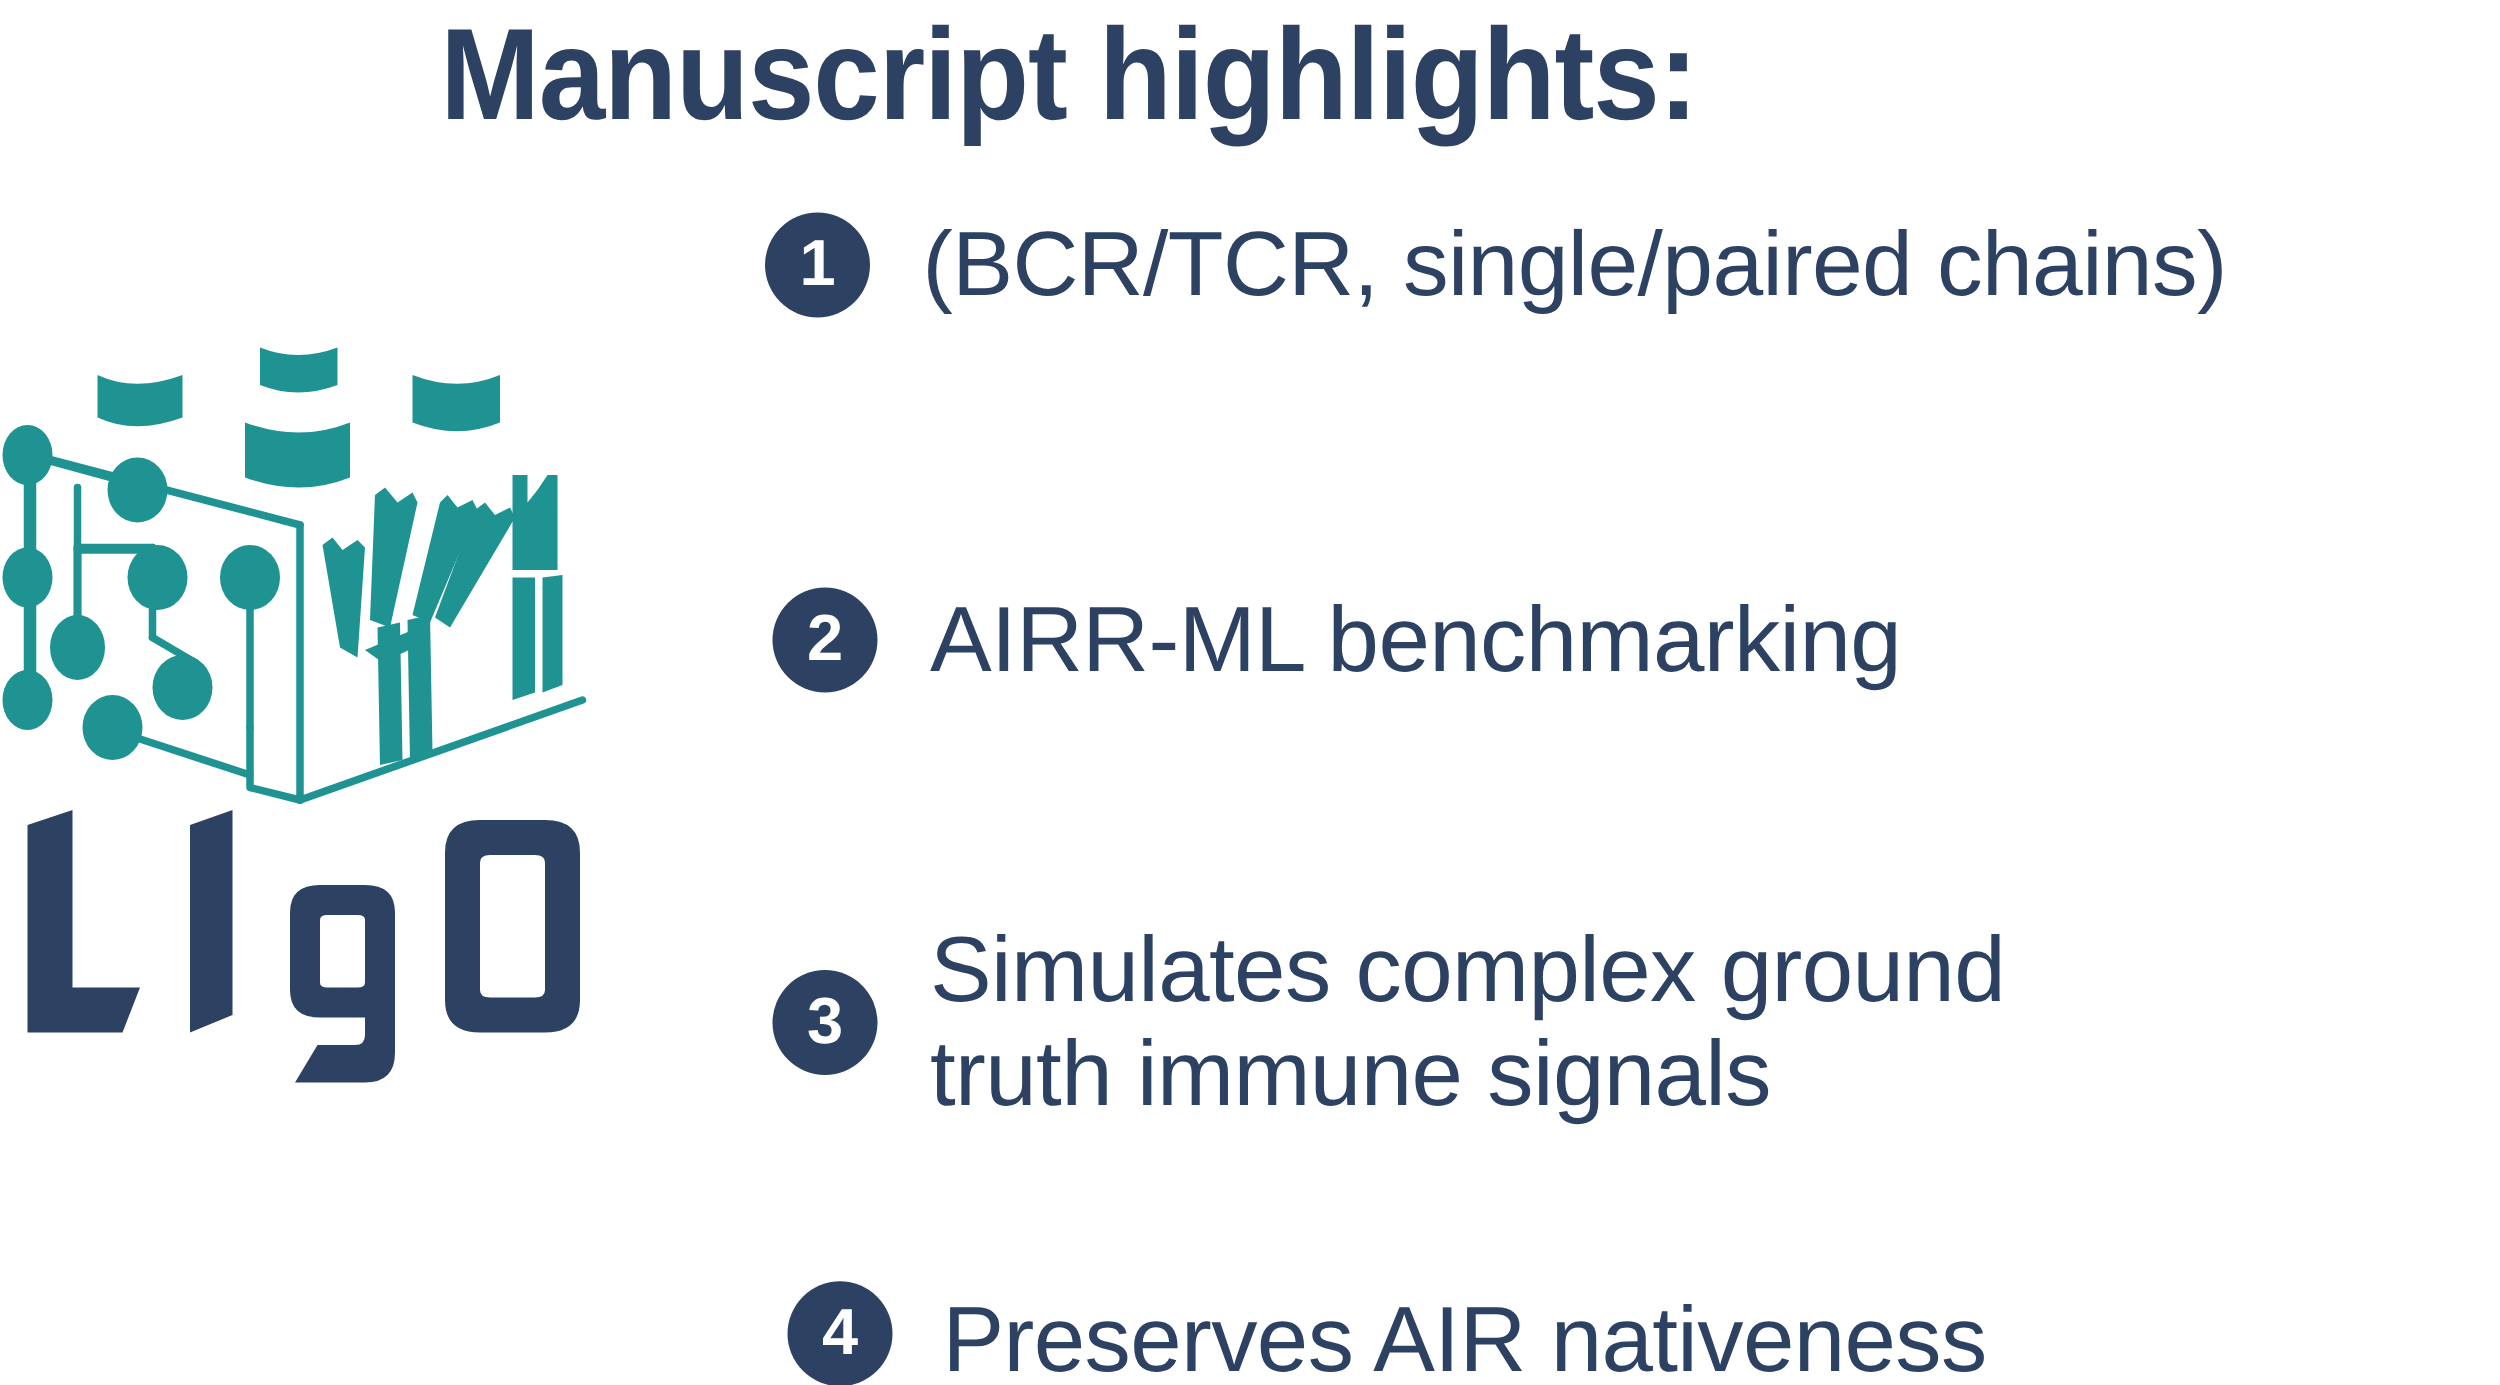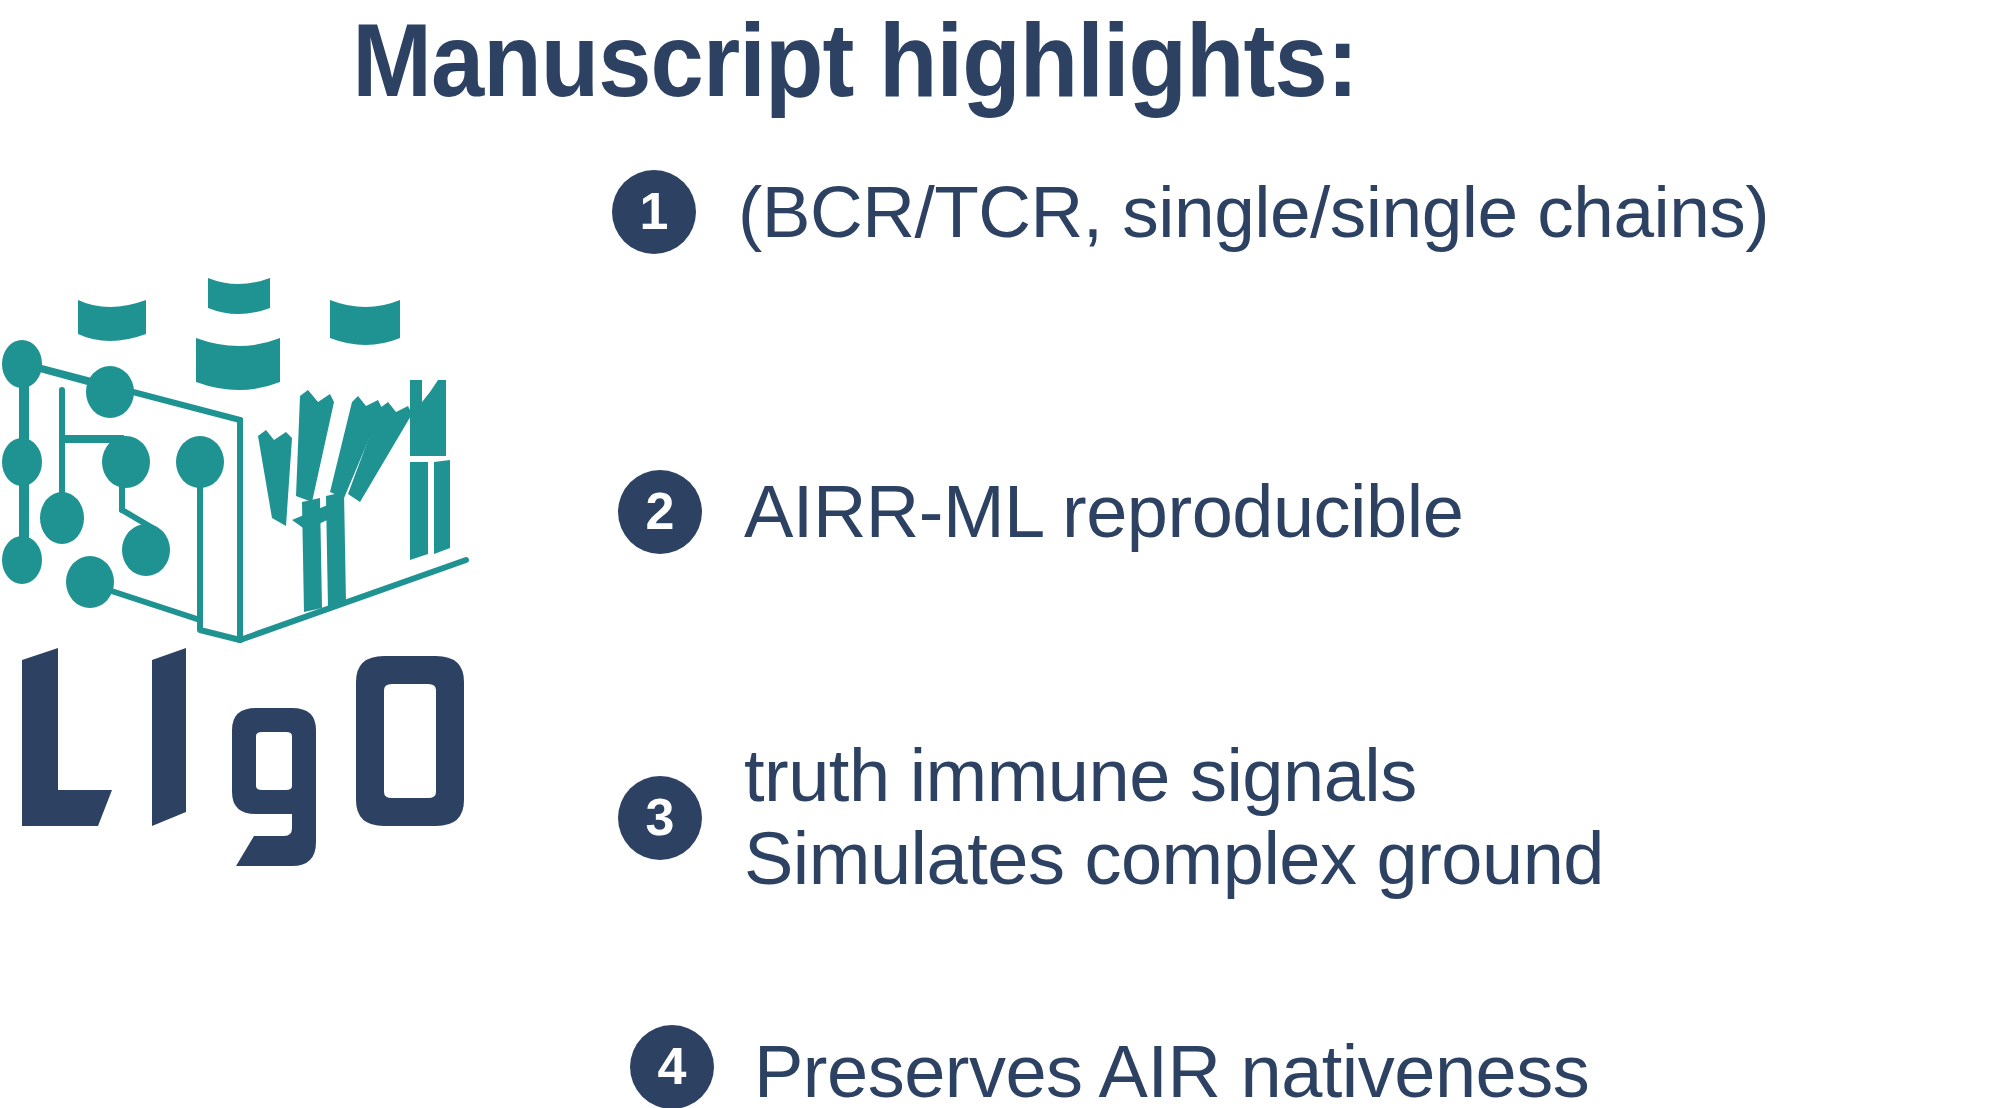--- a/index.html
+++ b/index.html
@@ -208,36 +208,36 @@
         </g>
       </svg>
     </div>
   </div>
 
   <div class="highlights">
 
     <div class="hl-item item-1">
       <div class="hl-badge">1</div>
       <div class="hl-text">
-        <span class="ln">(BCR/TCR, single/single chains)</span>
+        <span class="ln">(BCR/TCR, single/paired chains)</span>
       </div>
     </div>
 
     <div class="hl-item item-2">
       <div class="hl-badge">2</div>
       <div class="hl-text">
-        <span class="ln">AIRR-ML reproducible</span>
+        <span class="ln">AIRR-ML benchmarking</span>
       </div>
     </div>
 
     <div class="hl-item item-3">
       <div class="hl-badge">3</div>
       <div class="hl-text">
+        <span class="ln">Simulates complex ground</span>
         <span class="ln">truth immune signals</span>
-        <span class="ln">Simulates complex ground</span>
       </div>
     </div>
 
     <div class="hl-item item-4">
       <div class="hl-badge">4</div>
       <div class="hl-text">
         <span class="ln">Preserves AIR nativeness</span>
       </div>
     </div>
 

